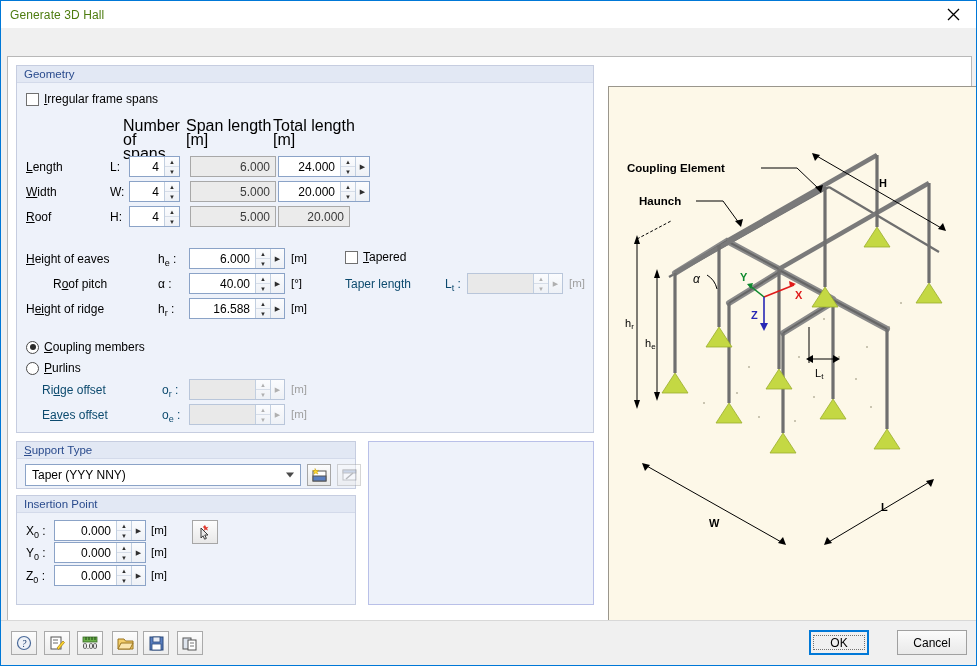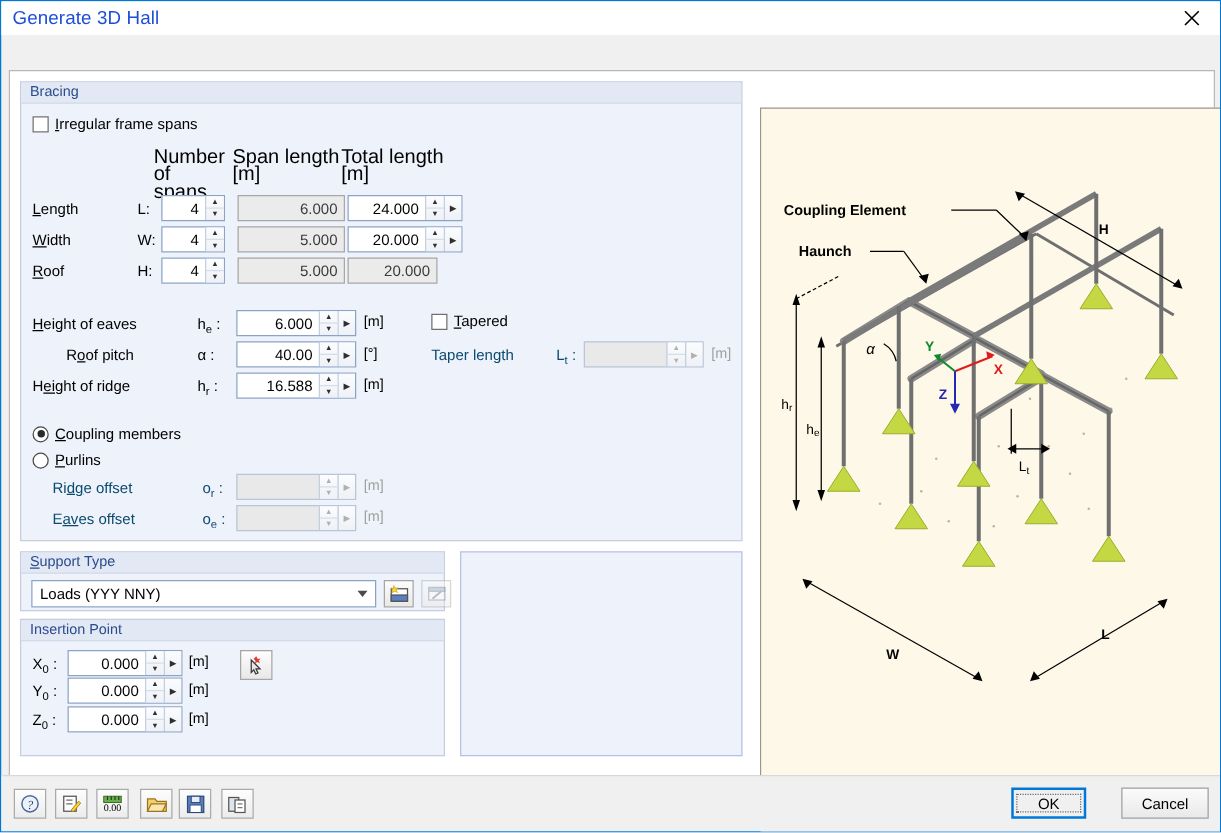--- a/index.html
+++ b/index.html
@@ -22,22 +22,22 @@
 
   
   .titlebar {
     position: absolute; left: 0; top: 0;
     width: 100%; height: 27px;
     background: #ffffff;
     display: flex; align-items: center;
   }
   .titlebar-text {
     padding-left: 9px;
-    font-size: 15px;
-    color: #1d4ed8;
+    font-size: 12px;
+    color: #4d7c0f;
     letter-spacing: .1px;
   }
   .close-btn {
     position: absolute; right: 0; top: 0;
     width: 46px; height: 27px;
     display: flex; align-items: center; justify-content: center;
     cursor: pointer;
   }
   .close-btn svg { display:block; }
 
@@ -291,21 +291,21 @@
       <svg width="13" height="13" viewBox="0 0 13 13">
         <path d="M1 1 L12 12 M12 1 L1 12" stroke="#000" stroke-width="1.3" fill="none"></path>
       </svg>
     </div>
   </div>
 
 
   <div class="tabpage">
 
     <div class="group" id="grp-geometry">
-      <div class="group-title">Bracing</div>
+      <div class="group-title">Geometry</div>
 
       <div class="cbrow" style="left:9px; top:26px;">
         <span class="checkbox"></span>
         <span><u>I</u>rregular frame spans</span>
       </div>
 
       <div class="colhead" style="left:106px; top:53px; width:72px;">
         <span>Number of</span><br>
         <span>spans</span>
       </div>
@@ -459,21 +459,21 @@
             <div>▼</div>
           </span>
         <span class="more dim">▶</span>
       </div>
       <div class="unit dim" style="left:274px; top:342px;">[m]</div>
     </div>
 
     <div class="group" id="grp-support">
       <div class="group-title"><u>S</u>upport Type</div>
       <div class="combo" style="left:8px; top:22px; width:276px;">
-        <span>Loads (YYY NNY)</span>
+        <span>Taper (YYY NNY)</span>
         <span class="arrow"></span>
       </div>
       <div class="iconbtn" style="left:290px; top:22px;">
         <svg width="17" height="15" viewBox="0 0 17 15">
           <rect x="2" y="3" width="13" height="10" fill="#fff" stroke="#555" stroke-width="1"></rect>
           <rect x="2" y="8" width="13" height="5" fill="#5a7fc0" stroke="#555" stroke-width="1"></rect>
           <path d="M4 0.5 L5.2 2.6 L7.5 2.3 L5.9 4 L7 6 L4.8 5 L2.8 6.2 L3.3 4 L1.7 2.5 L4 2.6 Z" fill="#ffd92e" stroke="#c59b00" stroke-width=".5"></path>
         </svg>
       </div>
       <div class="iconbtn disabled" style="left:320px; top:22px;">

